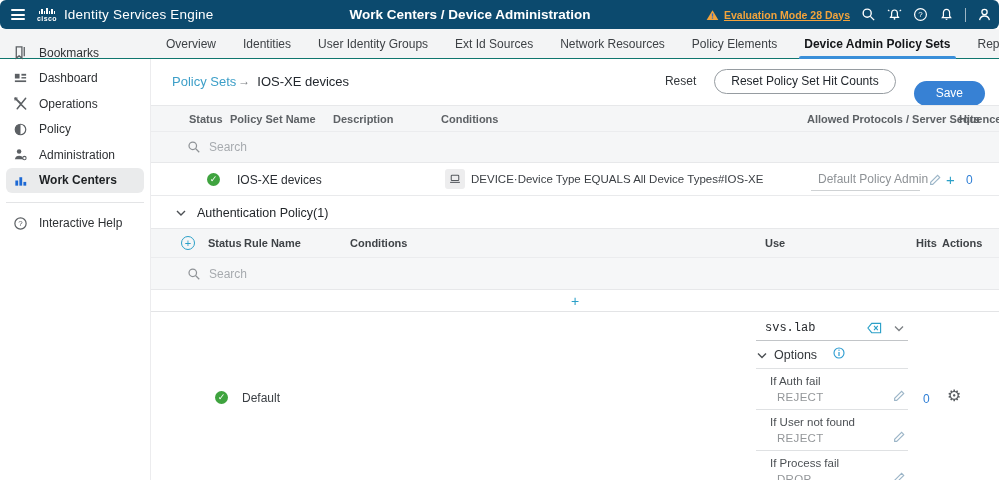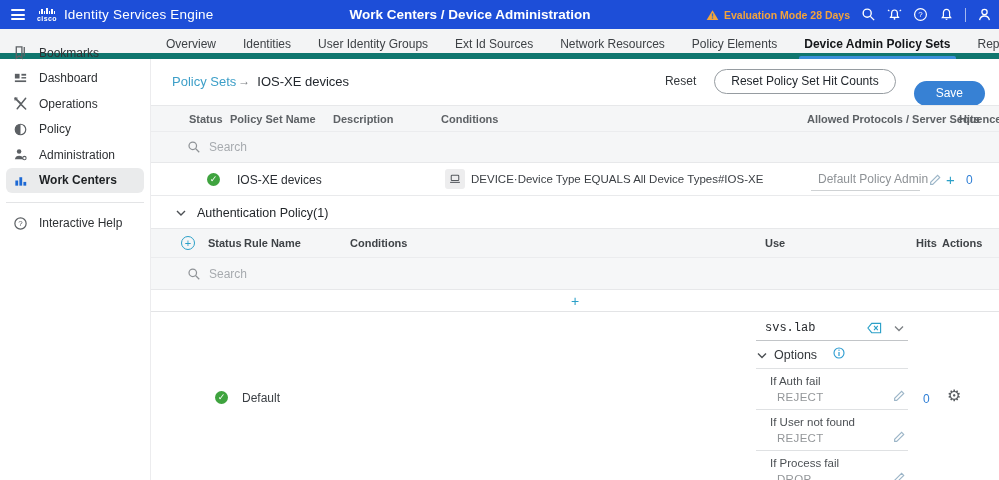--- a/index.html
+++ b/index.html
@@ -1,34 +1,34 @@
 <!DOCTYPE html>
 <html><head>
 <meta charset="utf-8">
 <style>
   * { box-sizing: border-box; margin: 0; padding: 0; }
   body { background:#fff; font-family:"Liberation Sans", sans-serif; }
   .frame { position:relative; width:999px; height:480px; overflow:hidden; background:#fff; }
 
   
-  .hdr { position:absolute; top:0; left:0; right:0; height:29px; background:#1d4ed8; color:#fff; display:flex; align-items:center; }
+  .hdr { position:absolute; top:0; left:0; right:0; height:29px; background:#0c4a6e; color:#fff; display:flex; align-items:center;border-radius:6px; }
   .hdr .burger { margin-left:11px; cursor:pointer; display:flex; flex-direction:column; gap:2.5px; }
   .hdr .burger i { display:block; width:14px; height:2px; background:#fff; border-radius:1px; }
   .brand { margin-left:12px; font-size:7px; font-weight:bold; letter-spacing:.4px; line-height:1; text-align:center; }
   .brand .bars { display:flex; gap:1px; align-items:flex-end; justify-content:center; height:6px; margin-bottom:1px; }
   .brand .bars i { width:1.5px; background:#fff; display:block; }
   .app-title { margin-left:7px; font-size:13.5px; font-weight:500; letter-spacing:.2px; }
   .ctx-title { position:absolute; left:0; width:940px; text-align:center; font-size:13.5px; font-weight:bold; pointer-events:none; }
   .hdr-right { position:absolute; right:7px; top:0; height:29px; display:flex; align-items:center; gap:11px; }
-  .eval { display:flex; align-items:flex-end; gap:5px; color:#f2a33c; font-size:10.5px; font-weight:bold; cursor:pointer; }
+  .eval { display:flex; align-items:flex-end; gap:5px; color:#f2a33c; font-size:10.5px; font-weight:bold; cursor:pointer;text-decoration:underline; }
   .hicon { width:15px; height:15px; color:#fff; cursor:pointer; display:block; }
   .hdr-div { width:1px; height:14px; background:rgba(255,255,255,.6); }
 
   
-  .tabband { position:absolute; top:29px; left:0; right:0; height:30px; background:#f3f4f5; border-bottom:6px solid #0f766e; }
+  .tabband { position:absolute; top:29px; left:0; right:0; height:30px; background:#f3f4f5; border-bottom:1px solid #0f766e; }
   .tabs { position:absolute; left:166px; top:0; height:30px; display:flex; gap:27px; }
   .tab { position:relative; height:30px; line-height:30px; font-size:12px; color:#3d4145; cursor:pointer; white-space:nowrap; }
   .tab.active { font-weight:bold; color:#141619; }
   .tab.active::after { content:""; position:absolute; left:-5px; right:-5px; bottom:0; height:3px; background:#3a8fd9; border-radius:2px 2px 0 0; }
 
   
   .sidebar { position:absolute; top:40px; left:0; width:150px; bottom:0; }
   .side-item { display:flex; align-items:center; gap:11px; height:25px; margin:0 6px 0.5px 6px; padding:0 7px; border-radius:6px; font-size:12px; color:#2e3134; cursor:pointer; white-space:nowrap; }
   .side-item.active { background:#eaebec; font-weight:bold; color:#1d2023; }
   .side-item svg { width:15px; height:15px; flex:0 0 15px; color:#5c6064; }

